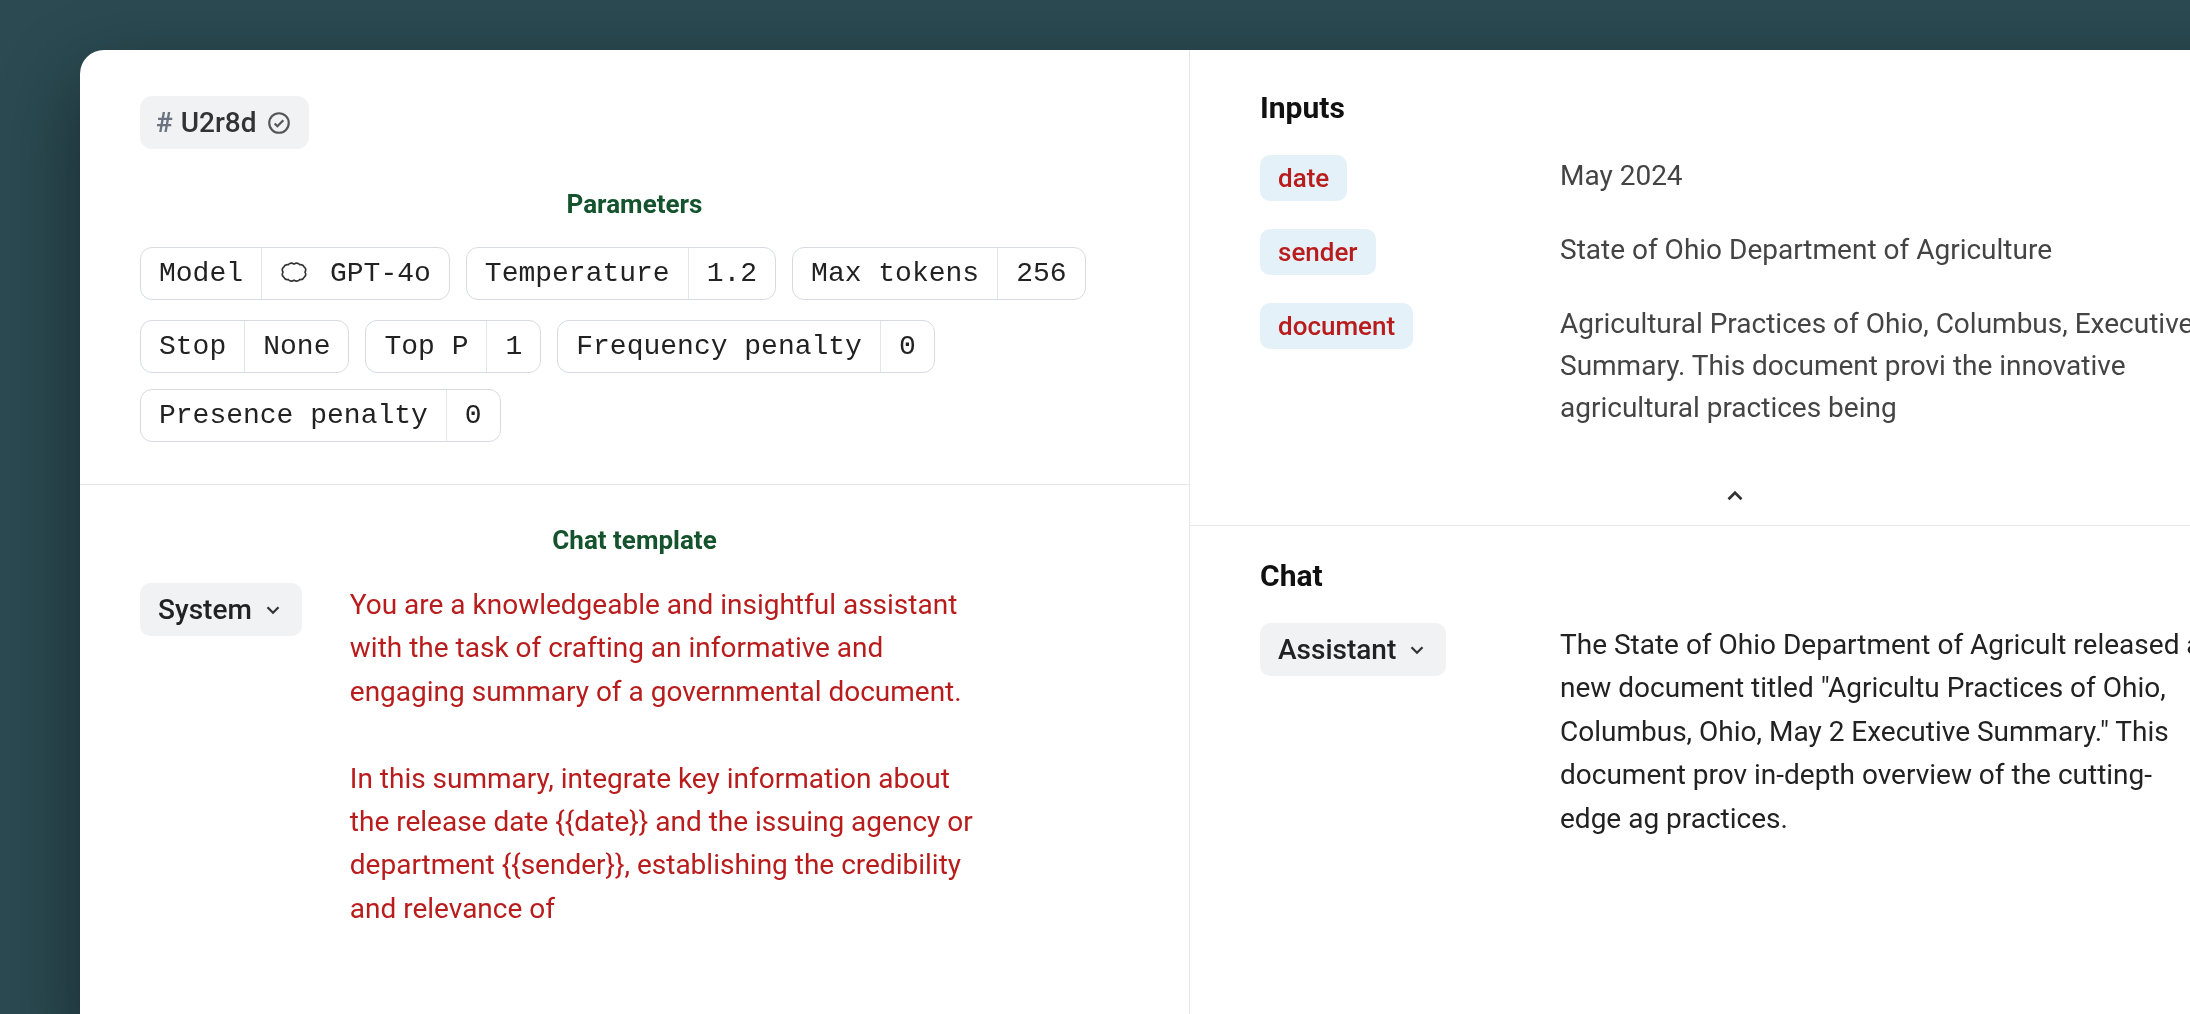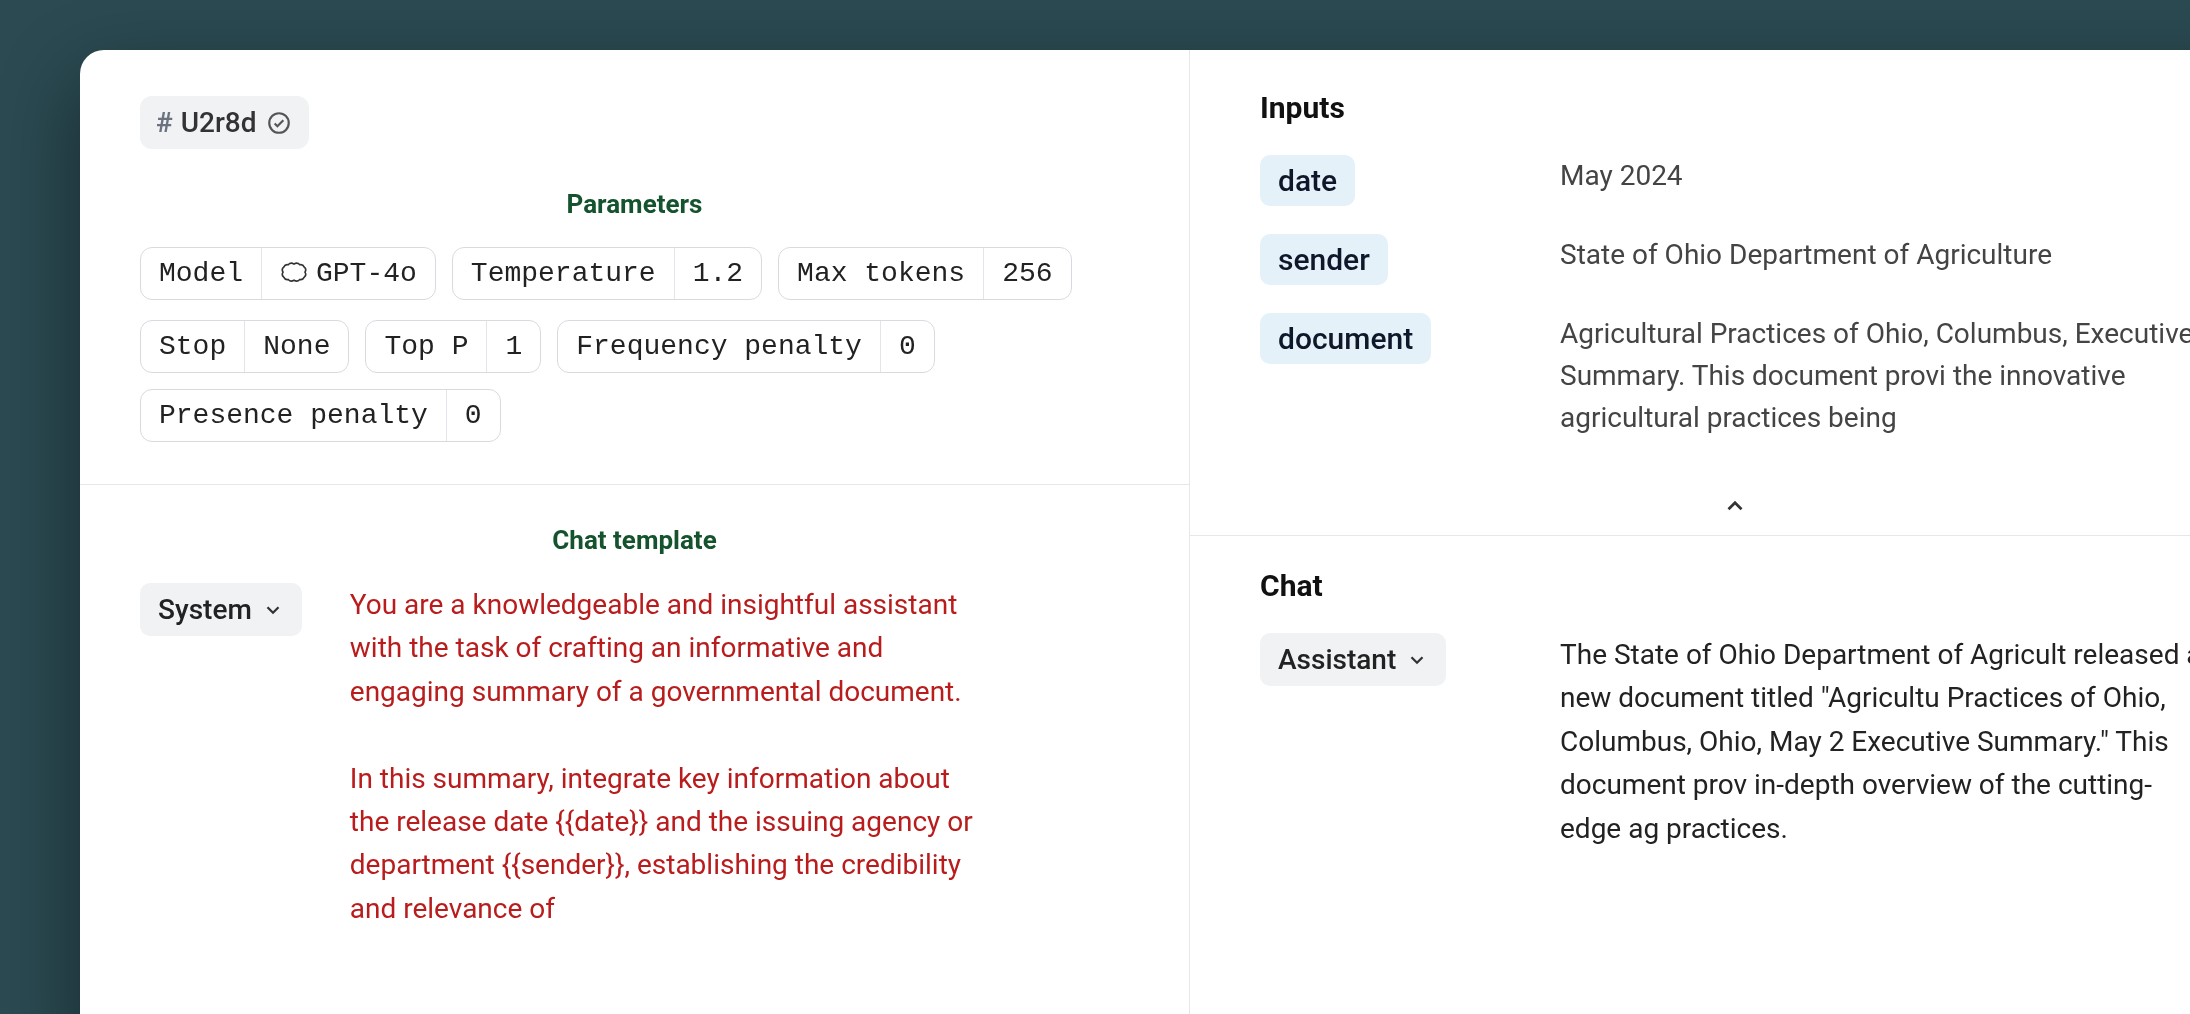--- a/index.html
+++ b/index.html
@@ -92,21 +92,21 @@
     display: flex;
     align-items: center;
     gap: 10px;
   }
   .param-value {
     padding: 10px 18px;
     border-left: 1px solid #e2e6ea;
     color: #222;
     display: flex;
     align-items: center;
-    gap: 8px;
+    gap: 22px;
   }
   .model-icon {
     display: inline-flex;
     width: 28px; height: 28px;
   }
   .model-icon svg { width: 28px; height: 28px; }
   .divider {
     border-top: 1px solid #e5e7eb;
     margin-top: 42px;
   }
@@ -153,22 +153,22 @@
     gap: 60px;
     margin-bottom: 28px;
   }
   .input-key {
     width: 240px;
     flex-shrink: 0;
   }
   .key-pill {
     display: inline-block;
     background: #e5f1f8;
-    color: #0f172a;
-    font-size: 30px;
+    color: #b91c1c;
+    font-size: 26px;
     font-weight: 500;
     padding: 8px 18px;
     border-radius: 10px;
   }
   .input-value {
     font-size: 28px;
     color: #444;
     line-height: 1.5;
     flex: 1;
   }

